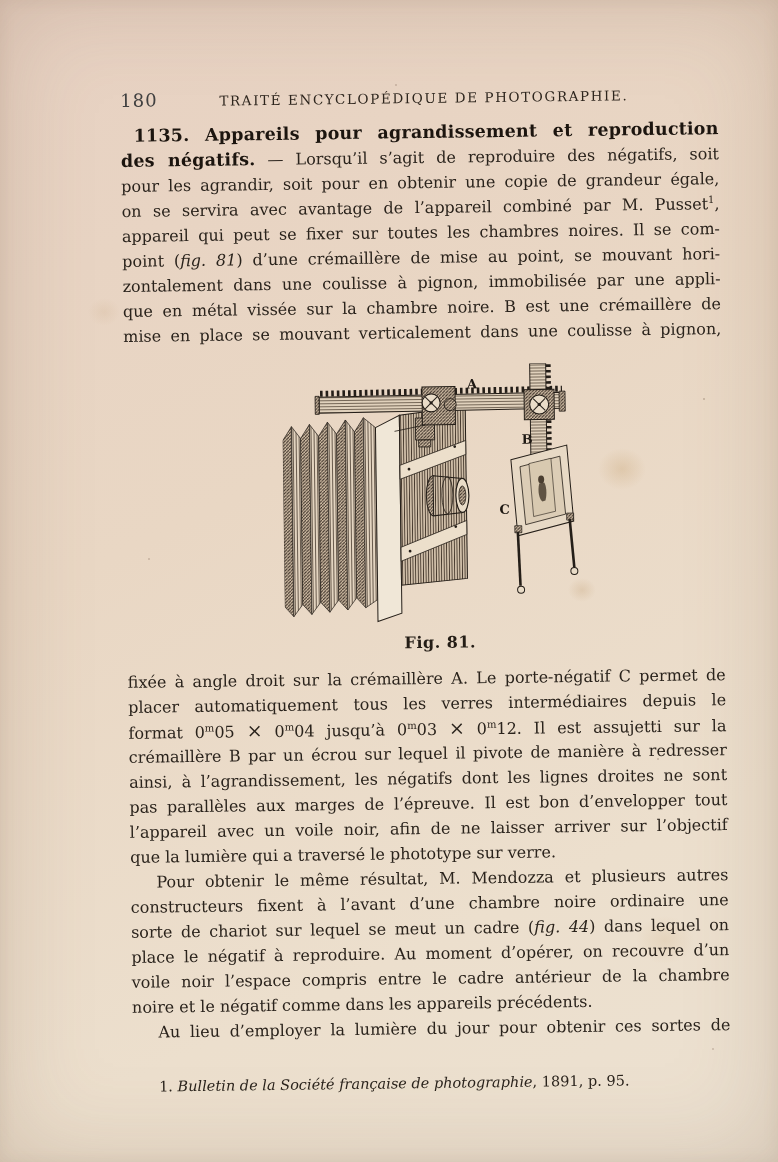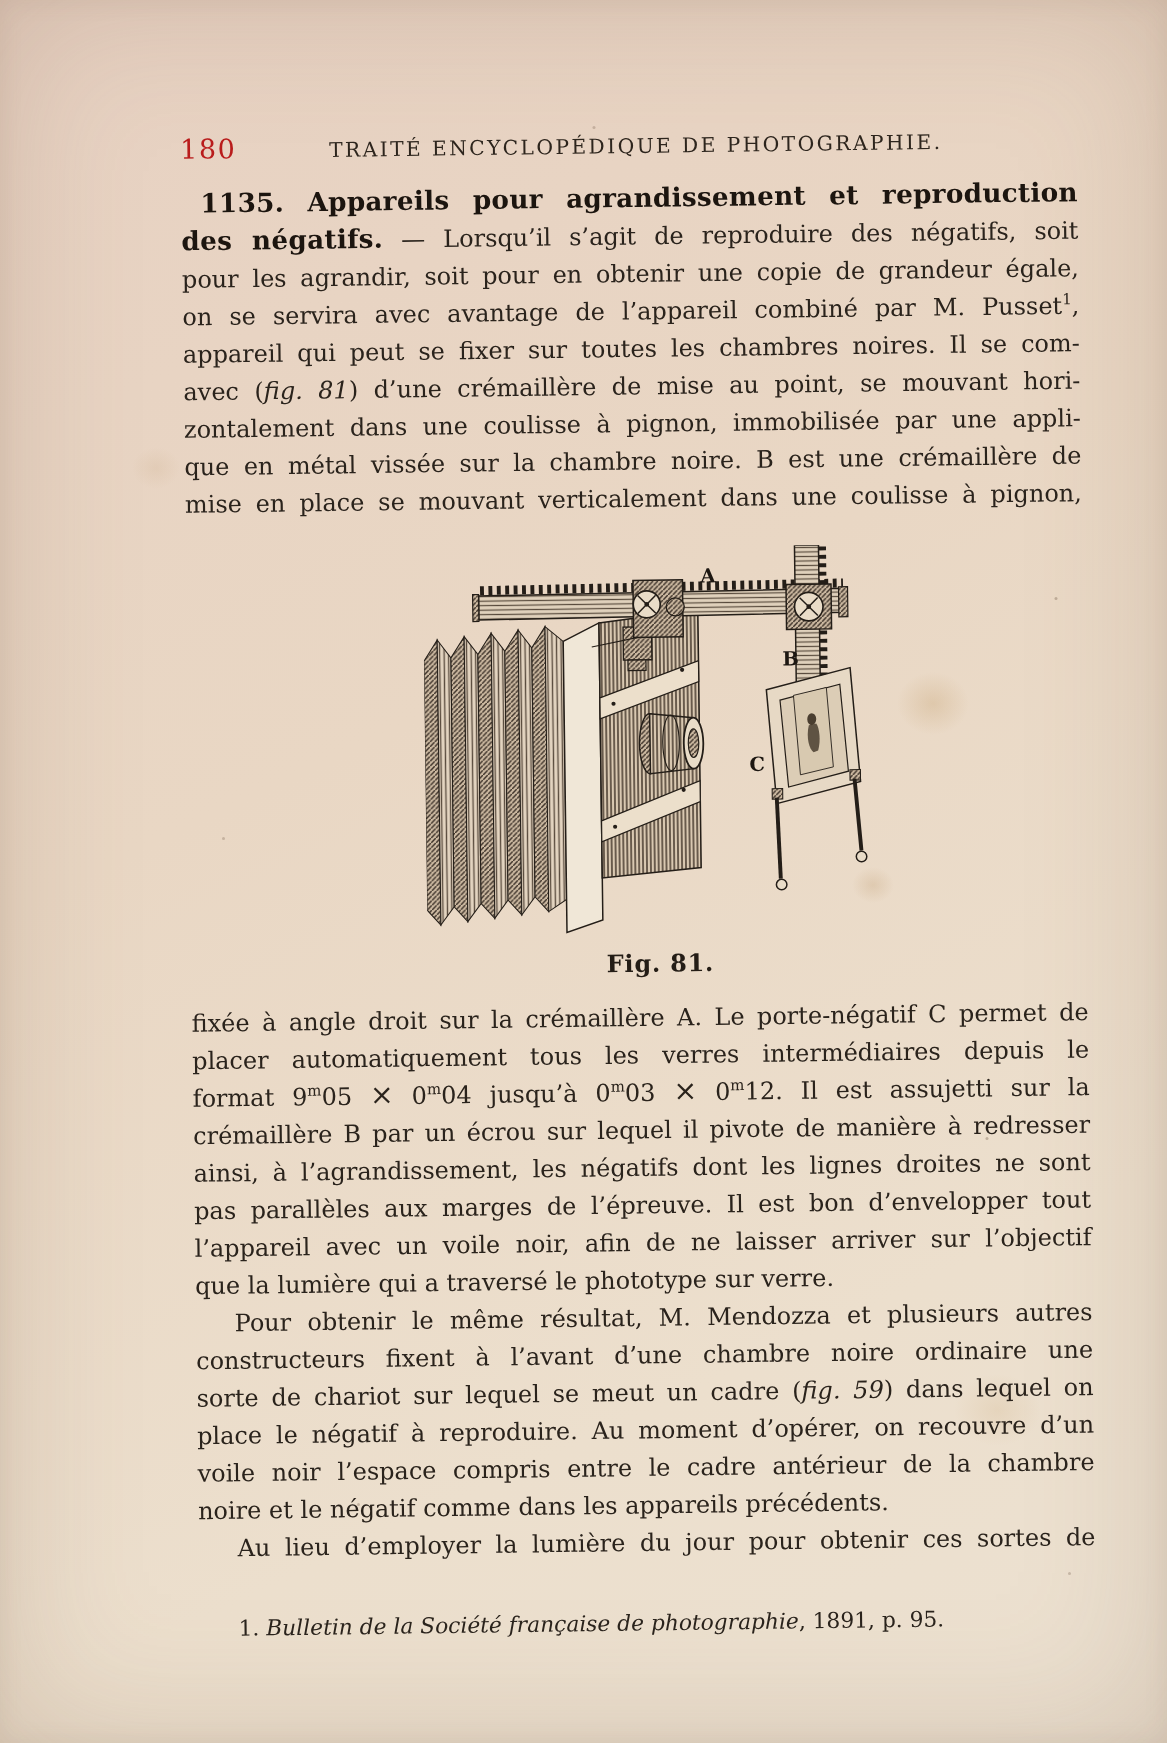--- a/index.html
+++ b/index.html
@@ -21,21 +21,21 @@
   .specks{position:absolute;left:0;top:0;width:2px;height:2px;border-radius:50%;
     box-shadow:520px 182px 0 0 rgba(90,68,50,.35), 703px 398px 0 0 rgba(90,68,50,.30),
       238px 1002px 0 0 rgba(90,68,50,.28), 657px 758px 0 0 rgba(90,68,50,.30),
       148px 558px 0 0 rgba(90,68,50,.25), 712px 1048px 0 0 rgba(90,68,50,.25),
       395px 84px 0 0 rgba(90,68,50,.25);}
   .content{
     position:absolute;left:120px;top:86px;width:598px;color:#2a231c;
     transform:rotate(-0.75deg);transform-origin:50% 0;
   }
   .header-row{display:flex;align-items:baseline;margin-bottom:13px;}
-  .pagenum{font-size:18px;letter-spacing:1px;color:#b91c1c;}
+  .pagenum{font-size:18px;letter-spacing:1px;color:#404040;}
   .running{flex:1;text-align:center;font-size:13.5px;letter-spacing:1.6px;color:#2d251d;padding-right:28px;}
   .para{margin:0;}
   .line{
     height:25px;line-height:25px;font-size:16px;
     text-align:justify;text-align-last:justify;-moz-text-align-last:justify;
   }
   .line.flush{text-align-last:left;-moz-text-align-last:left;}
   .para.indent .line:first-child{text-indent:26px;}
   .para.head .line:first-child{text-indent:13px;}
   .b{font-weight:700;font-size:17.5px;color:#1c150f;letter-spacing:.2px;}
@@ -67,21 +67,21 @@
     <span class="pagenum">180</span>
     <span class="running">TRAITÉ ENCYCLOPÉDIQUE DE PHOTOGRAPHIE.</span>
   </div>
 
   <div class="para head">
       <div class="line"><span class="b">1135. Appareils pour agrandissement et reproduction</span></div>
       <div class="line"><span class="b">des négatifs.</span><span> — Lorsqu’il s’agit de reproduire des négatifs, soit</span></div>
       <div class="line"><span>pour les agrandir, soit pour en obtenir une copie de grandeur égale,</span></div>
       <div class="line"><span>on se servira avec avantage de l’appareil combiné par M. Pusset</span><span class="sup">1</span><span>,</span></div>
       <div class="line"><span>appareil qui peut se fixer sur toutes les chambres noires. Il se com-</span></div>
-      <div class="line"><span>avec (</span><span class="i">fig. 81</span><span>) d’une crémaillère de mise au point, se mouvant hori-</span></div>
+      <div class="line"><span>point (</span><span class="i">fig. 81</span><span>) d’une crémaillère de mise au point, se mouvant hori-</span></div>
       <div class="line"><span>zontalement dans une coulisse à pignon, immobilisée par une appli-</span></div>
       <div class="line"><span>que en métal vissée sur la chambre noire. B est une crémaillère de</span></div>
       <div class="line"><span>mise en place se mouvant verticalement dans une coulisse à pignon,</span></div>
     </div>
 
   <div class="figure">
     <svg width="334" height="260" viewBox="0 0 334 260">
       <defs>
         <pattern id="pv" width="3" height="4" patternUnits="userSpaceOnUse">
           <rect width="3" height="4" fill="#e3d4c0"></rect>
@@ -183,31 +183,31 @@
       <text x="185" y="24">A</text>
       <text x="239" y="80">B</text>
       <text x="216" y="150">C</text>
     </svg>
     <div class="figcaption">Fig. 81.</div>
   </div>
 
   <div class="para">
       <div class="line"><span>fixée à angle droit sur la crémaillère A. Le porte-négatif C permet de</span></div>
       <div class="line"><span>placer automatiquement tous les verres intermédiaires depuis le</span></div>
-      <div class="line"><span>format 9</span><span class="sup">m</span><span>05 </span><span class="x">×</span><span> 0</span><span class="sup">m</span><span>04 jusqu’à 0</span><span class="sup">m</span><span>03 </span><span class="x">×</span><span> 0</span><span class="sup">m</span><span>12. Il est assujetti sur la</span></div>
+      <div class="line"><span>format 0</span><span class="sup">m</span><span>05 </span><span class="x">×</span><span> 0</span><span class="sup">m</span><span>04 jusqu’à 0</span><span class="sup">m</span><span>03 </span><span class="x">×</span><span> 0</span><span class="sup">m</span><span>12. Il est assujetti sur la</span></div>
       <div class="line"><span>crémaillère B par un écrou sur lequel il pivote de manière à redresser</span></div>
       <div class="line"><span>ainsi, à l’agrandissement, les négatifs dont les lignes droites ne sont</span></div>
       <div class="line"><span>pas parallèles aux marges de l’épreuve. Il est bon d’envelopper tout</span></div>
       <div class="line"><span>l’appareil avec un voile noir, afin de ne laisser arriver sur l’objectif</span></div>
       <div class="line flush"><span>que la lumière qui a traversé le phototype sur verre.</span></div>
     </div>
   <div class="para indent">
       <div class="line"><span>Pour obtenir le même résultat, M. Mendozza et plusieurs autres</span></div>
       <div class="line"><span>constructeurs fixent à l’avant d’une chambre noire ordinaire une</span></div>
-      <div class="line"><span>sorte de chariot sur lequel se meut un cadre (</span><span class="i">fig. 59</span><span>) dans lequel on</span></div>
+      <div class="line"><span>sorte de chariot sur lequel se meut un cadre (</span><span class="i">fig. 44</span><span>) dans lequel on</span></div>
       <div class="line"><span>place le négatif à reproduire. Au moment d’opérer, on recouvre d’un</span></div>
       <div class="line"><span>voile noir l’espace compris entre le cadre antérieur de la chambre</span></div>
       <div class="line flush"><span>noire et le négatif comme dans les appareils précédents.</span></div>
     </div>
   <div class="para indent">
       <div class="line"><span>Au lieu d’employer la lumière du jour pour obtenir ces sortes de</span></div>
     </div>
 
   <div class="footnote"><span>1. </span><span class="i">Bulletin de la Société française de photographie</span><span>, 1891, p. 95.</span></div>
 

